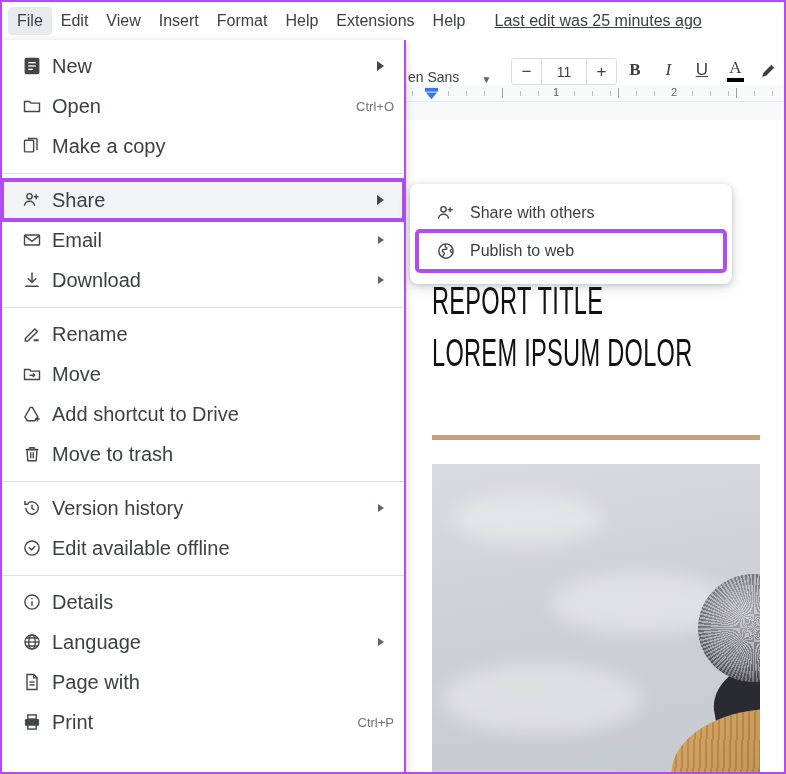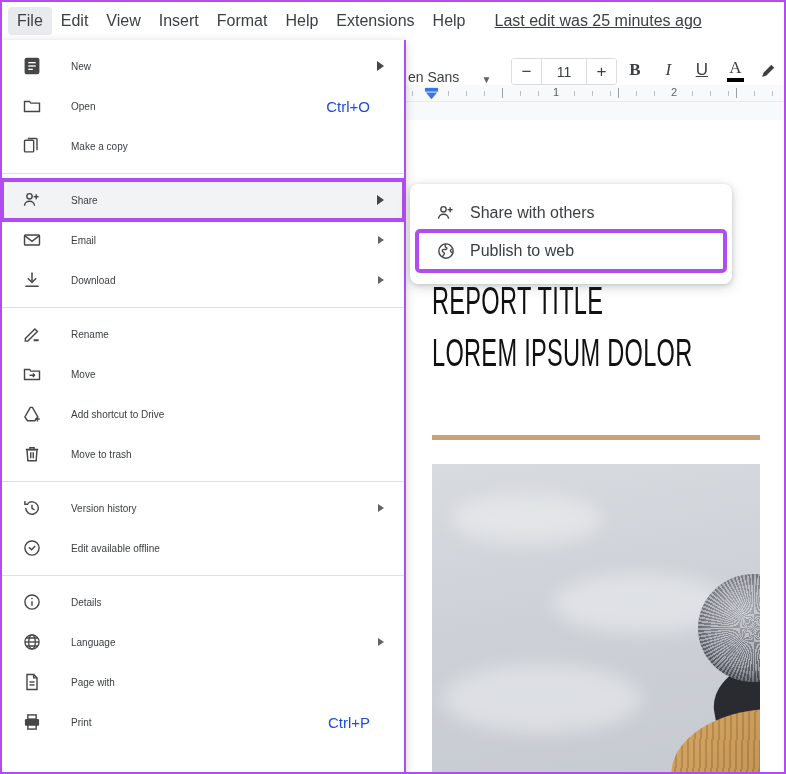--- a/index.html
+++ b/index.html
@@ -279,30 +279,30 @@
     padding-left: 20px;
     cursor: default;
   }
   .menu-row .mi-icon {
     width: 26px; height: 22px;
     display: flex; align-items: center; justify-content: flex-start;
     color: #444746;
     flex: 0 0 auto;
   }
   .menu-row .mi-label {
-    font-size: 10px;
+    font-size: 20px;
     color: #3c4043;
-    margin-left: 23px;
+    margin-left: 4px;
     white-space: nowrap;
   }
   .menu-row .mi-accel {
     position: absolute;
-    right: 34px;
-    font-size: 15px;
-    color: #1d4ed8;
+    right: 10px;
+    font-size: 13px;
+    color: #737373;
   }
   .menu-row .mi-arrow {
     position: absolute;
     right: 20px;
     width: 0; height: 0;
     border-left: 7px solid #444746;
     border-top: 5px solid transparent;
     border-bottom: 5px solid transparent;
   }
   .menu-row .mi-arrow.small {

